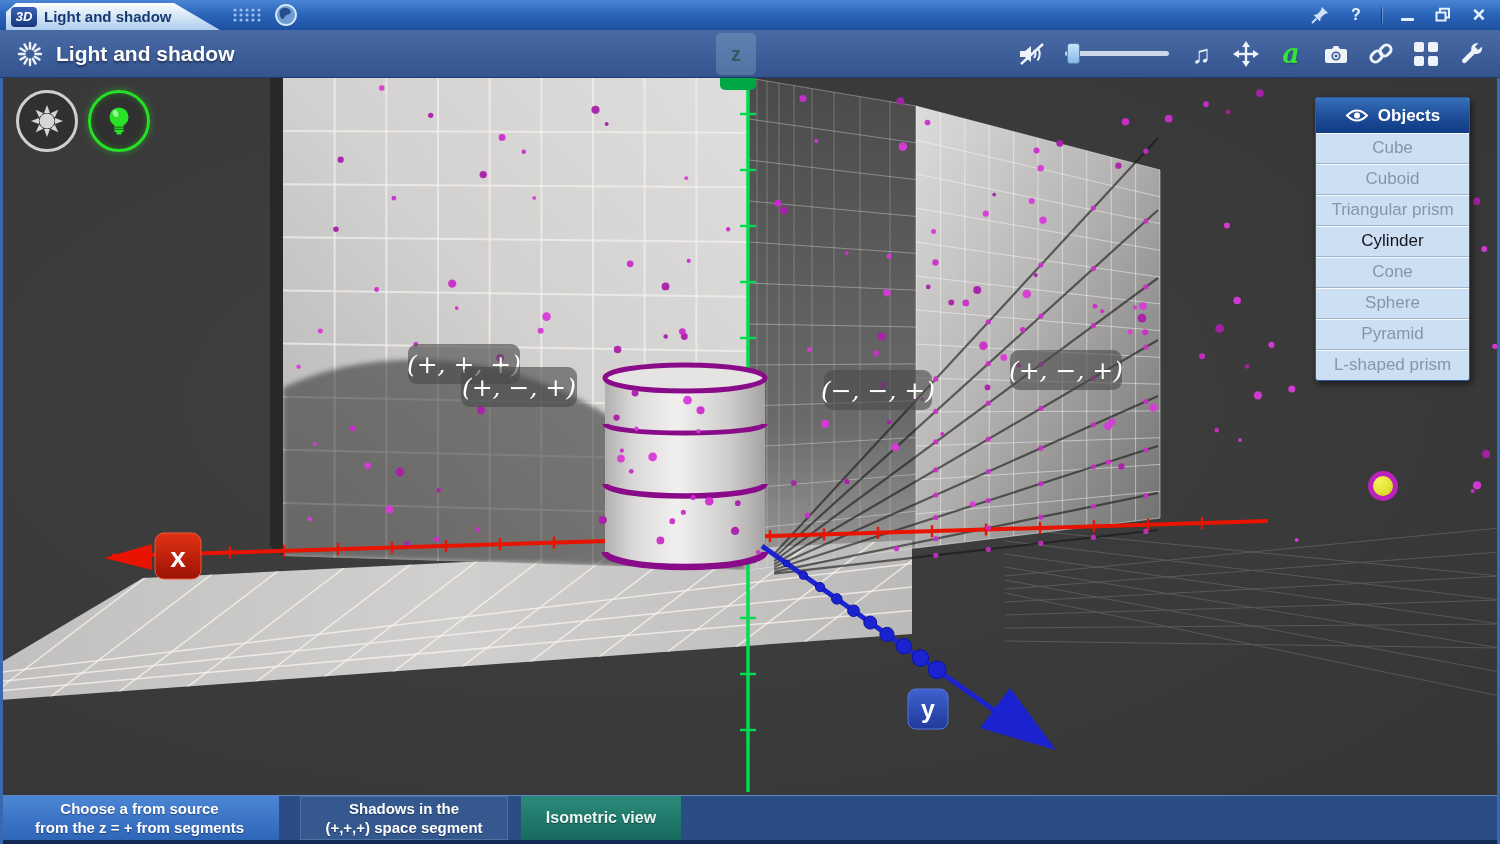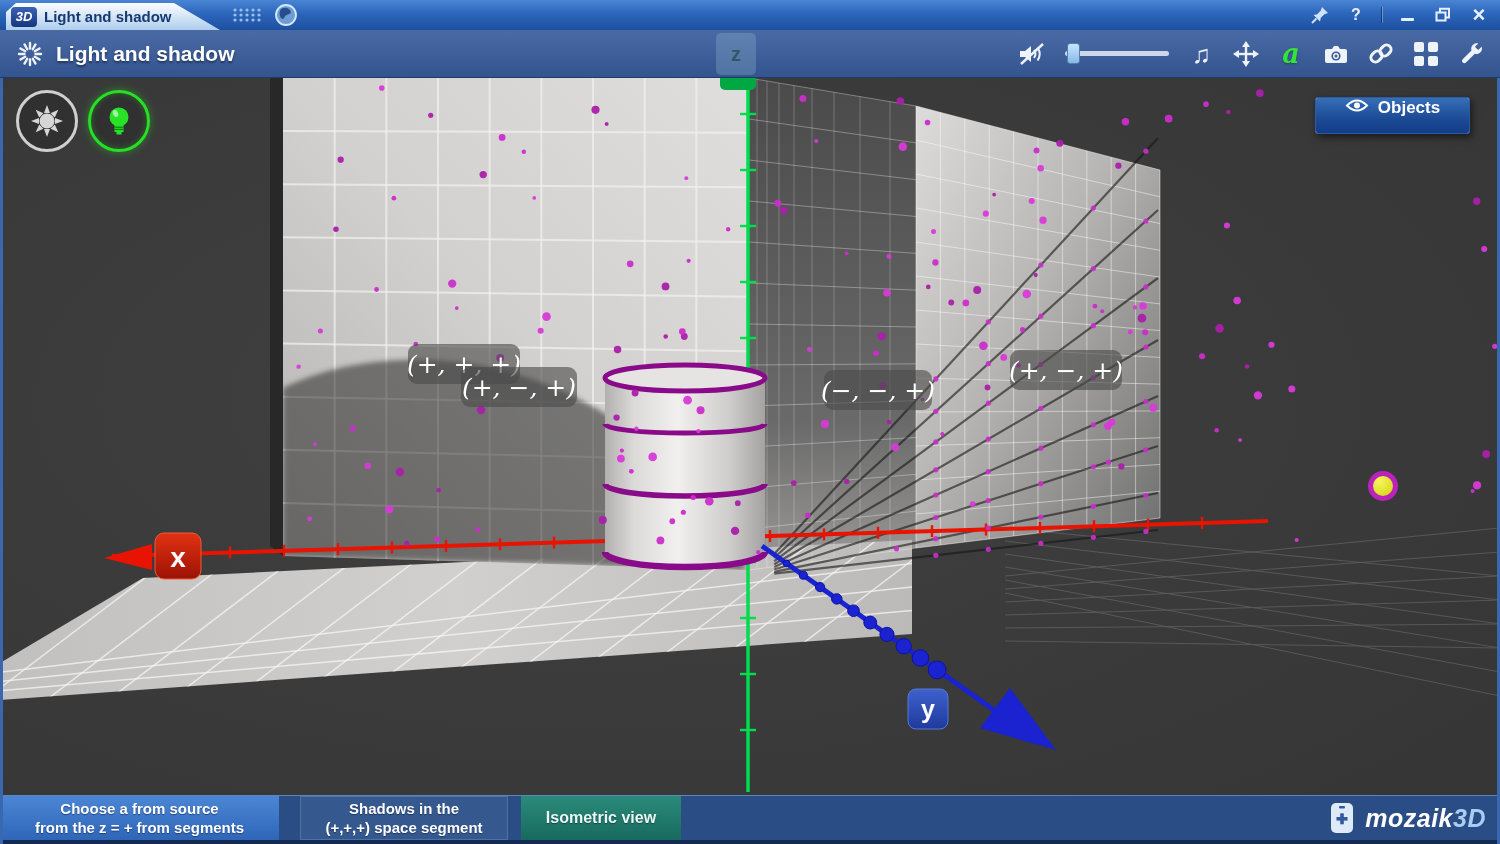--- a/index.html
+++ b/index.html
@@ -56,21 +56,21 @@
     display:flex;align-items:center;justify-content:center;cursor:pointer;}
   .btn-sun{border:3px solid #cfcfcf;}
   .btn-bulb{border:3px solid #26df26;box-shadow:0 0 8px rgba(40,220,40,.45), inset 0 0 6px rgba(40,220,40,.35);}
 
   
   .objects-panel{position:absolute;right:30px;top:19px;width:153px;z-index:25;
     border:1px solid #2d5ba2;border-radius:3px;overflow:hidden;background:#cddff2;
     box-shadow:2px 3px 7px rgba(0,0,0,.55);}
   .panel-header{height:35px;background:linear-gradient(#3а71ba,#123c86);
     background:linear-gradient(#356fb8 0%,#1c4a95 60%,#123c86 100%);
-    display:flex;justify-content:center;gap:9px;color:#fff;font-size:17px;font-weight:bold;}
+    display:flex;align-items:center;justify-content:center;gap:9px;color:#fff;font-size:17px;font-weight:bold;}
   .obj-item{height:30px;line-height:30px;text-align:center;font-size:17px;color:#8297ad;cursor:pointer;
     border-bottom:1px solid #9db4cd;box-shadow:inset 0 1px 0 rgba(255,255,255,.85);}
   .obj-item:last-child{border-bottom:none;}
   .obj-item.selected{color:#13131c;}
 
   
   .bottombar{position:absolute;left:0;bottom:0;width:1500px;height:49px;box-sizing:border-box;
     background:#2b4d86;border-top:1px solid #5c84bd;border-bottom:4px solid #132a52;z-index:75;}
   .step{position:absolute;top:0;height:44px;display:flex;flex-direction:column;align-items:center;
     justify-content:center;color:#fff;font-weight:bold;font-size:15px;line-height:1.28;
@@ -714,43 +714,42 @@
     </div>
 
     <div class="objects-panel">
       <div class="panel-header">
         <svg width="24" height="15">
           <path d="M2,7.5 Q12,-2.5 22,7.5 Q12,17.5 2,7.5 Z" fill="none" stroke="#fff" stroke-width="2"></path>
           <circle cx="12" cy="7.5" r="3" fill="#fff"></circle>
         </svg>
         <span>Objects</span>
       </div>
+      <div>
+          <div class="obj-item">Cube</div>
+          <div class="obj-item">Cuboid</div>
+          <div class="obj-item">Triangular prism</div>
+          <div class="obj-item selected">Cylinder</div>
+          <div class="obj-item">Cone</div>
+          <div class="obj-item">Sphere</div>
+          <div class="obj-item">Pyramid</div>
+          <div class="obj-item">L-shaped prism</div>
+        </div>
     </div>
   </div>
 
   <div class="frame"></div>
 
   <div class="bottombar">
     <div class="step step1">
       <span>Choose a from source</span>
       <span>from the z = + from segments</span>
     </div>
     <div class="step step2">
       <span>Shadows in the</span>
       <span>(+,+,+) space segment</span>
     </div>
     <div class="step step3">
       <span>Isometric view</span>
     </div>
-    <div class="brand">
-      <svg width="24" height="32">
-        <rect x="1" y="1" width="22" height="30" rx="5" fill="#dfeaf8"></rect>
-        <rect x="9" y="4" width="6" height="2.5" rx="1" fill="#33589d"></rect>
-        <rect x="6.5" y="15" width="11" height="3.6" fill="#33589d"></rect>
-        <rect x="10.2" y="11.3" width="3.6" height="11" fill="#33589d"></rect>
-      </svg>
-      <div class="brand-text">
-        <span>mozaik</span><span class="brand-suffix">3D</span>
-      </div>
-    </div>
   </div>
 
 </div>
 
 </body></html>

